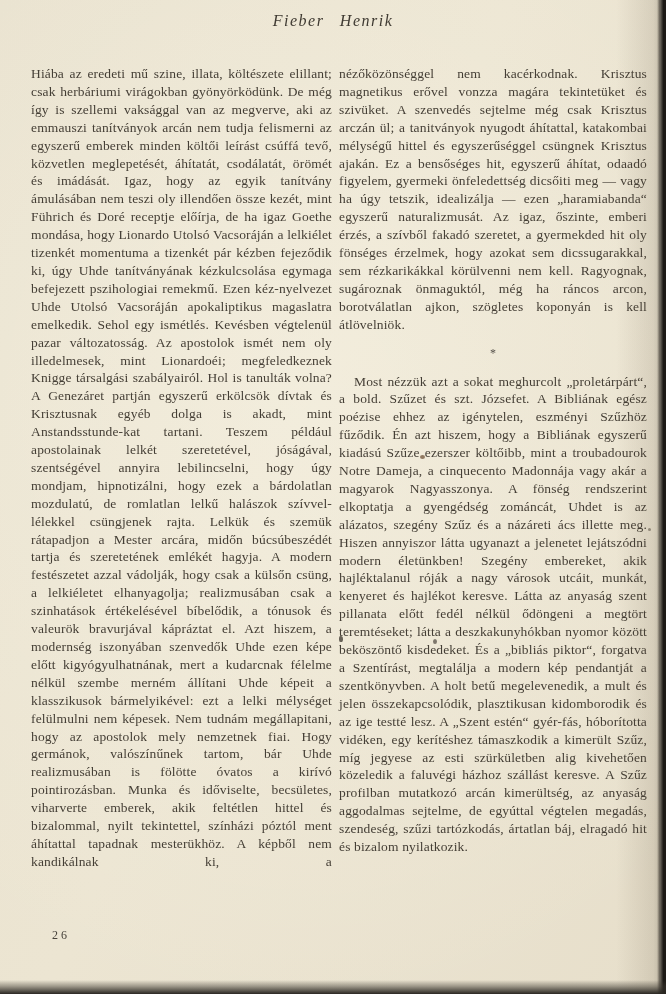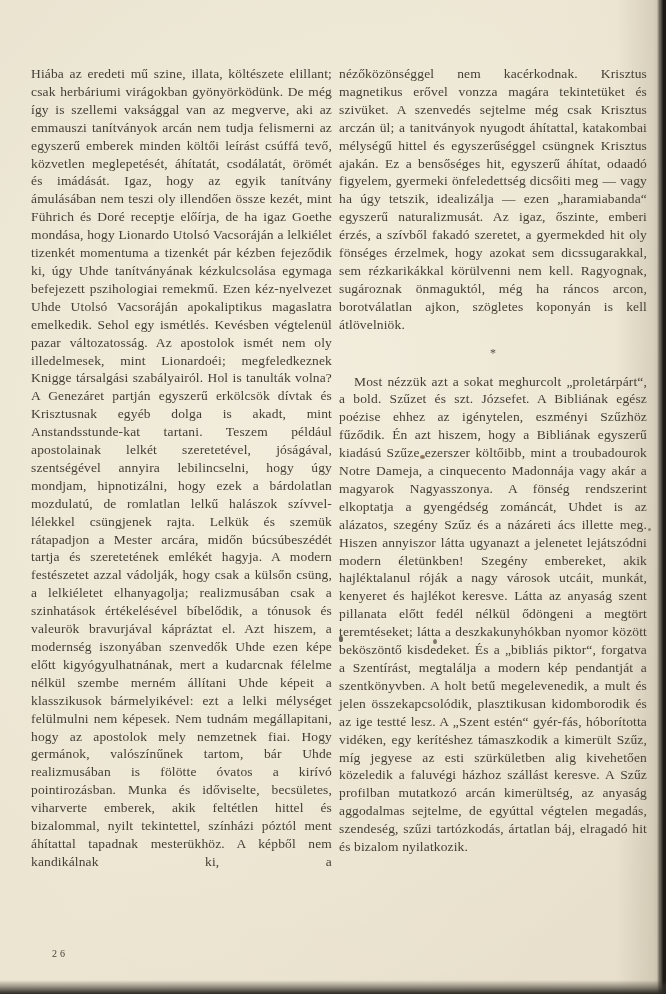--- a/index.html
+++ b/index.html
@@ -52,34 +52,35 @@
   .p-justify-last{text-align-last:justify;}
   .p-indent{text-indent:15px;}
   .separator{
     text-align:center;text-align-last:center;
     font-size:12px;line-height:17.9px;
     padding:11px 0 10px 0;
     color:#55504a;
     text-indent:0;
   }
   .page-number{
-    position:absolute;left:52px;top:948px;
-    font-size:10px;letter-spacing:3px;color:#46413a;
+    position:absolute;left:52px;top:928px;
+    font-size:12px;letter-spacing:3px;color:#46413a;
   }
   .speck{position:absolute;border-radius:50%;pointer-events:none;}
   .speck1{left:420px;top:455px;width:5px;height:4px;background:rgba(92,60,32,0.65);}
   .speck2{left:339px;top:636px;width:4px;height:6px;background:rgba(45,40,33,0.7);border-radius:40% 60% 55% 45%;}
   .speck3{left:433px;top:639px;width:4px;height:5px;background:rgba(50,44,36,0.6);}
   .speck4{left:648px;top:528px;width:3px;height:3px;background:rgba(70,62,50,0.5);}
 </style>
 </head>
 <body>
 
 <div class="page">
 
+  <div class="header">Fieber Henrik</div>
 
   <div class="col col-left">
     <p class="p-cont p-justify-last">Hiába az eredeti mű szine, illata, költészete elillant; csak herbáriumi virágokban gyönyörködünk. De még így is szellemi vaksággal van az megverve, aki az emmauszi tanítványok arcán nem tudja felismerni az egyszerű emberek minden költői leírást csúffá tevő, közvetlen meglepetését, áhítatát, csodálatát, örömét és imádását. Igaz, hogy az egyik tanítvány ámulásában nem teszi oly illendően össze kezét, mint Führich és Doré receptje előírja, de ha igaz Goethe mondása, hogy Lionardo Utolsó Vacsoráján a lelkiélet tizenkét momentuma a tizenkét pár kézben fejeződik ki, úgy Uhde tanítványának kézkulcsolása egymaga befejezett pszihologiai remekmű. Ezen kéz-nyelvezet Uhde Utolsó Vacsoráján apokaliptikus magaslatra emelkedik. Sehol egy ismétlés. Kevésben végtelenül pazar változatosság. Az apostolok ismét nem oly illedelmesek, mint Lionardoéi; megfeledkeznek Knigge társalgási szabályairól. Hol is tanulták volna? A Genezáret partján egyszerű erkölcsök dívtak és Krisztusnak egyéb dolga is akadt, mint Anstandsstunde-kat tartani. Teszem például apostolainak lelkét szeretetével, jóságával, szentségével annyira lebilincselni, hogy úgy mondjam, hipnotizálni, hogy ezek a bárdolatlan mozdulatú, de romlatlan lelkű halászok szívvel-lélekkel csüngjenek rajta. Lelkük és szemük rátapadjon a Mester arcára, midőn búcsúbeszédét tartja és szeretetének emlékét hagyja. A modern festészetet azzal vádolják, hogy csak a külsőn csüng, a lelkiéletet elhanyagolja; realizmusában csak a szinhatások értékelésével bíbelődik, a tónusok és valeurök bravurjával kápráztat el. Azt hiszem, a modernség iszonyában szenvedők Uhde ezen képe előtt kigyógyulhatnának, mert a kudarcnak félelme nélkül szembe merném állítani Uhde képeit a klasszikusok bármelyikével: ezt a lelki mélységet felülmulni nem képesek. Nem tudnám megállapitani, hogy az apostolok mely nemzetnek fiai. Hogy germánok, valószínűnek tartom, bár Uhde realizmusában is fölötte óvatos a kirívó pointirozásban. Munka és időviselte, becsületes, viharverte emberek, akik feltétlen hittel és bizalommal, nyilt tekintettel, színházi póztól ment áhítattal tapadnak mesterükhöz. A képből nem kandikálnak ki, a</p>
   </div>
 
   <div class="col col-right">
     <p class="p-cont">nézőközönséggel nem kacérkodnak. Krisztus magnetikus erővel vonzza magára tekintetüket és szivüket. A szenvedés sejtelme még csak Krisztus arczán ül; a tanitványok nyugodt áhítattal, katakombai mélységű hittel és egyszerűséggel csüngnek Krisztus ajakán. Ez a bensőséges hit, egyszerű áhítat, odaadó figyelem, gyermeki önfeledettség dicsőiti meg — vagy ha úgy tetszik, idealizálja — ezen „haramiabanda“ egyszerű naturalizmusát. Az igaz, őszinte, emberi érzés, a szívből fakadó szeretet, a gyermekded hit oly fönséges érzelmek, hogy azokat sem dicssugarakkal, sem rézkarikákkal körülvenni nem kell. Ragyognak, sugároznak önmaguktól, még ha ráncos arcon, borotválatlan ajkon, szögletes koponyán is kell átlövelniök.</p>
     <p class="separator">*</p>
     <p class="p-indent">Most nézzük azt a sokat meghurcolt „proletárpárt“, a bold. Szűzet és szt. Józsefet. A Bibliának egész poézise ehhez az igénytelen, eszményi Szűzhöz fűződik. Én azt hiszem, hogy a Bibliának egyszerű kiadású Szűze ezerszer költőibb, mint a troubadourok Notre Dameja, a cinquecento Madonnája vagy akár a magyarok Nagyasszonya. A fönség rendszerint elkoptatja a gyengédség zománcát, Uhdet is az alázatos, szegény Szűz és a názáreti ács illette meg. Hiszen annyiszor látta ugyanazt a jelenetet lejátszódni modern életünkben! Szegény embereket, akik hajléktalanul róják a nagy városok utcáit, munkát, kenyeret és hajlékot keresve. Látta az anyaság szent pillanata előtt fedél nélkül ődöngeni a megtört teremtéseket; látta a deszkakunyhókban nyomor között beköszöntő kisdedeket. És a „bibliás piktor“, forgatva a Szentírást, megtalálja a modern kép pendantját a szentkönyvben. A holt betű megelevenedik, a mult és jelen összekapcsolódik, plasztikusan kidomborodik és az ige testté lesz. A „Szent estén“ gyér-fás, hóborította vidéken, egy kerítéshez támaszkodik a kimerült Szűz, míg jegyese az esti szürkületben alig kivehetően közeledik a faluvégi házhoz szállást keresve. A Szűz profilban mutatkozó arcán kimerültség, az anyaság aggodalmas sejtelme, de egyúttal végtelen megadás, szendeség, szűzi tartózkodás, ártatlan báj, elragadó hit és bizalom nyilatkozik.</p>
   </div>

